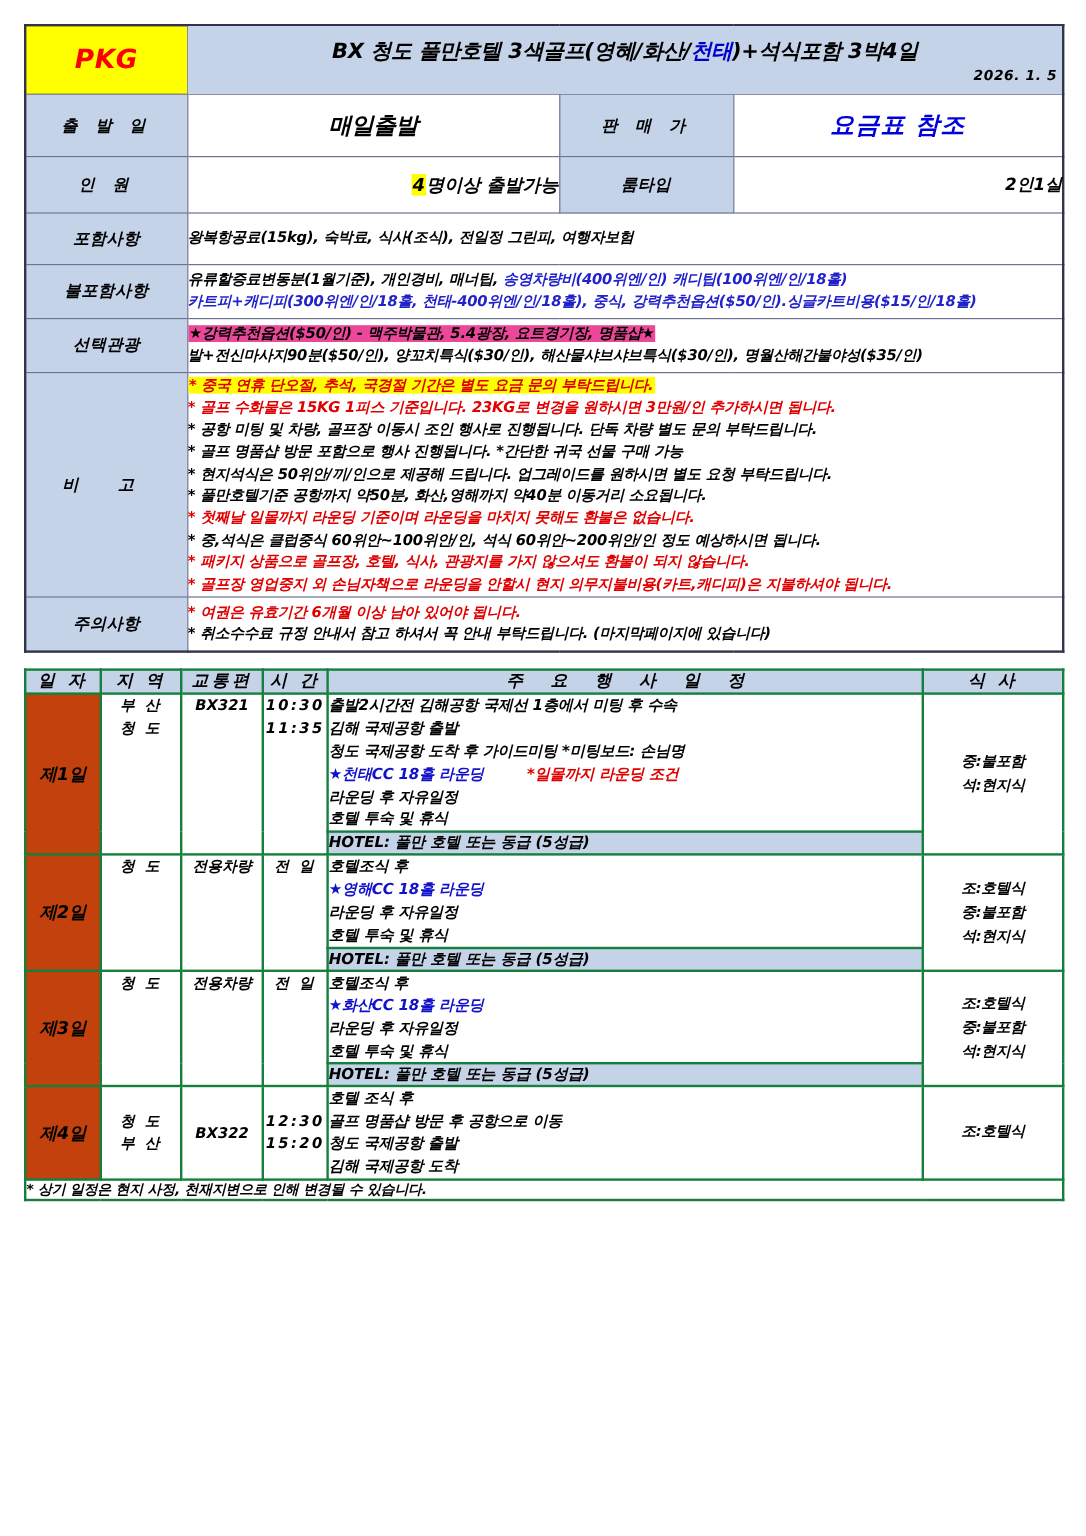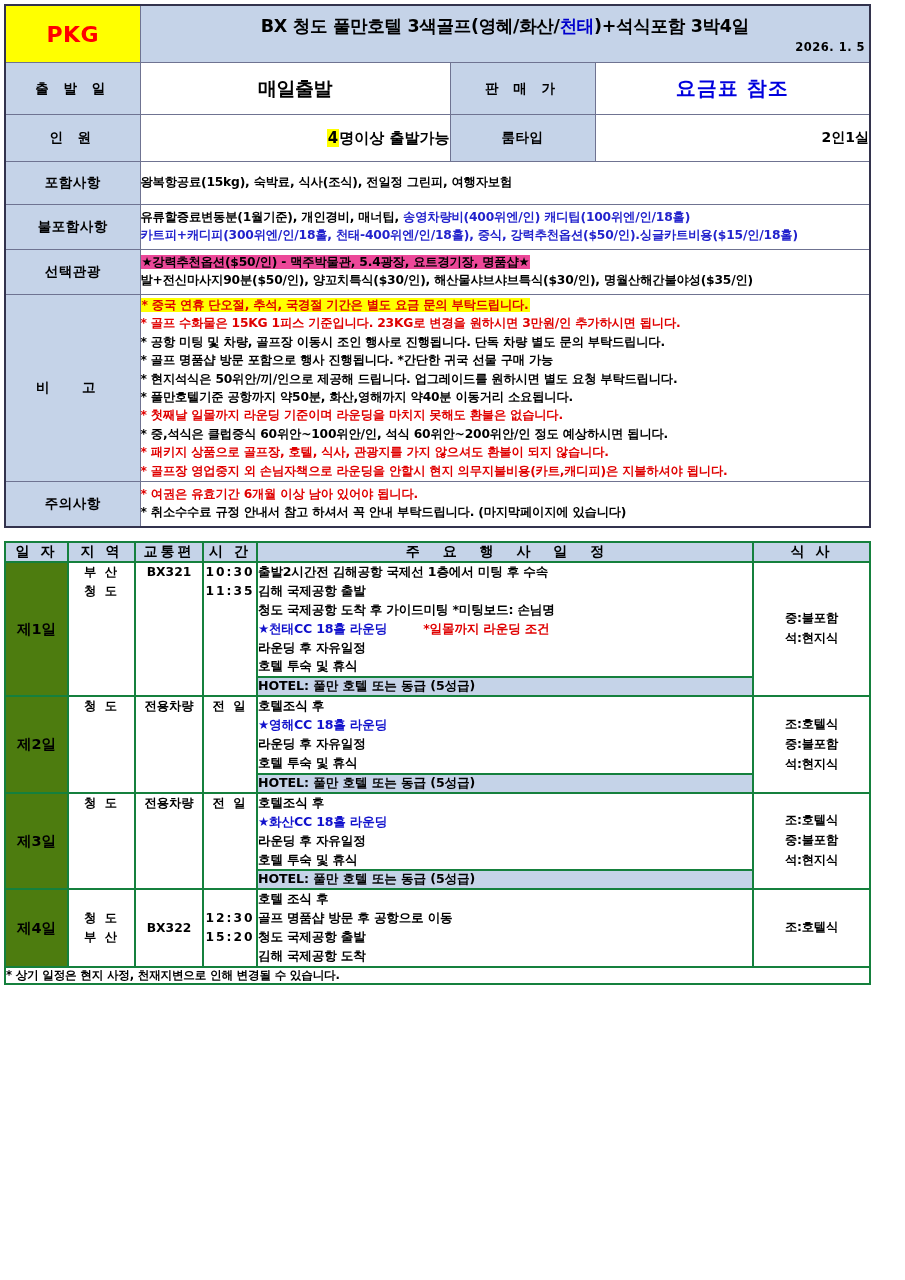--- a/index.html
+++ b/index.html
@@ -13,21 +13,22 @@
     height: 1280px;
     font-family: "DejaVu Sans", "Liberation Sans", sans-serif;
     color: #000000;
     -webkit-font-smoothing: none;
   }
   .page {
     position: relative;
     width: 809px;
     height: 1280px;
     box-sizing: border-box;
-    padding: 4px;
+    padding: 20px;
+    font-style: italic;
   }
 
   
   table.grid {
     border-collapse: collapse;
     table-layout: fixed;
     width: 865px;
     border: 2px solid #33334d;
   }
   table.grid td {
@@ -142,21 +143,21 @@
     text-align: center;
     font-weight: bold;
     font-size: 14px;
     letter-spacing: 3px;
     padding: 4px 0 5px 0;
     vertical-align: middle !important;
   }
   .ith.wide { letter-spacing: 9px; padding-left: 9px; }
 
   .day-cell {
-    background: #4d7c0f;
+    background: #c2410c;
     text-align: center;
     font-weight: bold;
     font-size: 14.5px;
     vertical-align: middle !important;
   }
   .ccell {
     text-align: center;
     font-size: 12.3px;
     font-weight: bold;
     letter-spacing: 2px;

